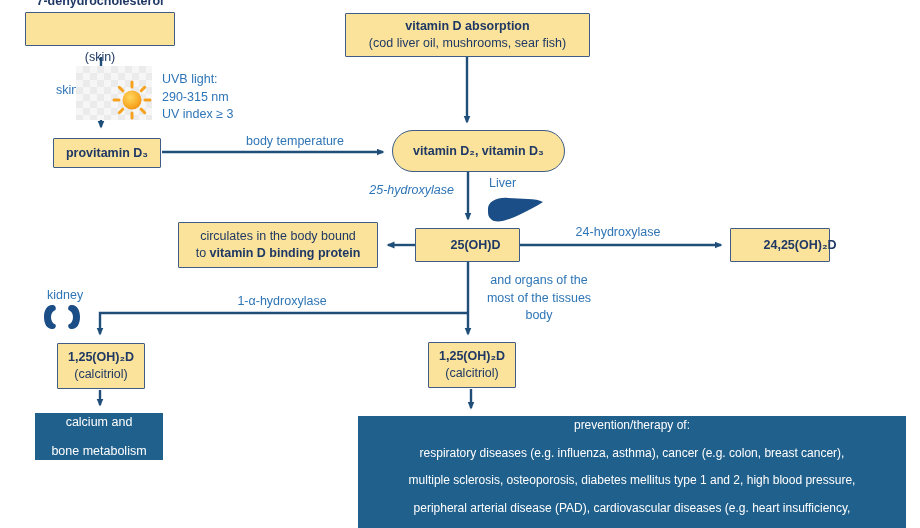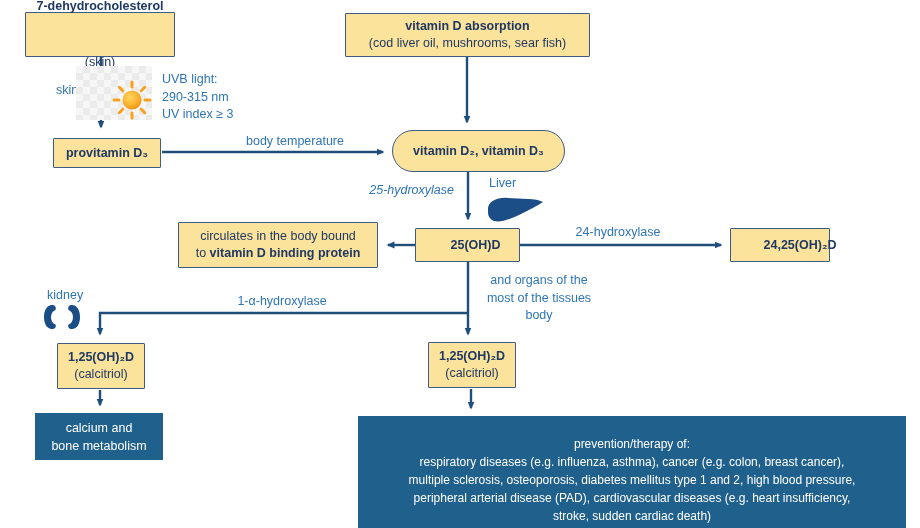--- a/index.html
+++ b/index.html
@@ -9,21 +9,21 @@
   }
   .ybox{
     position:absolute;box-sizing:border-box;
     background:#FBE39B;border:1.5px solid #3E5C85;border-radius:1px;
     color:#1F3864;display:flex;flex-direction:column;justify-content:center;align-items:center;
     text-align:center;font-size:12.5px;line-height:17px;
   }
   .ybox .l1{font-weight:bold;}
   .dbox{
     position:absolute;box-sizing:border-box;background:#20608C;color:#ffffff;
-    display:flex;flex-direction:column;justify-content:center;align-items:center;
+    display:flex;flex-direction:column;justify-content:space-between;align-items:center;
     text-align:center;font-size:12.5px;line-height:18px;
   }
   .lbl{
     position:absolute;color:#2E75B6;font-size:12.5px;line-height:17.5px;white-space:nowrap;
   }
   .center{text-align:center;}
   .right{text-align:right;}
   svg.wires{position:absolute;left:0;top:0;pointer-events:none;}
   .sunback{
     position:absolute;left:76px;top:66px;width:76px;height:54px;
@@ -53,21 +53,21 @@
       <path d="M468,172 V219" marker-end="url(#ah)"></path>
       <path d="M415,245 H388" marker-end="url(#ah)"></path>
       <path d="M520,245 H721" marker-end="url(#ah)"></path>
       <path d="M468,262 V334" marker-end="url(#ah)"></path>
       <path d="M468,313 H100 V334" marker-end="url(#ah)"></path>
       <path d="M100,390 V405" marker-end="url(#ah)"></path>
       <path d="M471,389 V408" marker-end="url(#ah)"></path>
     </g>
   </svg>
 
-  <div class="ybox" style="left:25px;top:12px;width:150px;height:45px;gap:39px;">
+  <div class="ybox" style="left:25px;top:12px;width:150px;height:34px;gap:39px;">
     <span class="l1">7-dehydrocholesterol</span>
     <span class="l2">(skin)</span>
   </div>
 
   <div class="ybox" style="left:345px;top:13px;width:245px;height:44px;">
     <span class="l1">vitamin D absorption</span>
     <span class="l2">(cod liver oil, mushrooms, sear fish)</span>
   </div>
 
   <div class="ybox" style="left:53px;top:138px;width:108px;height:30px;">

